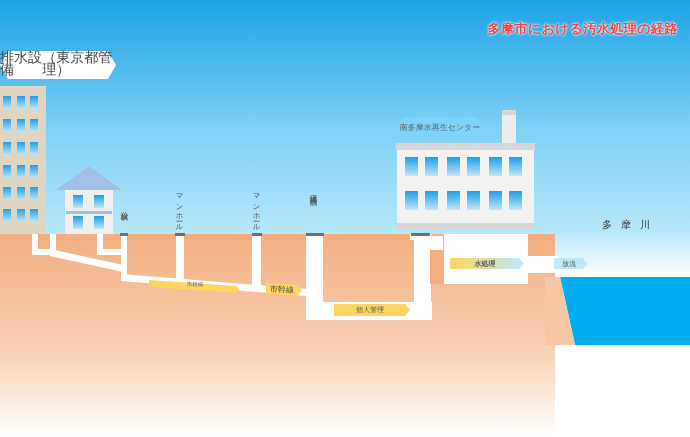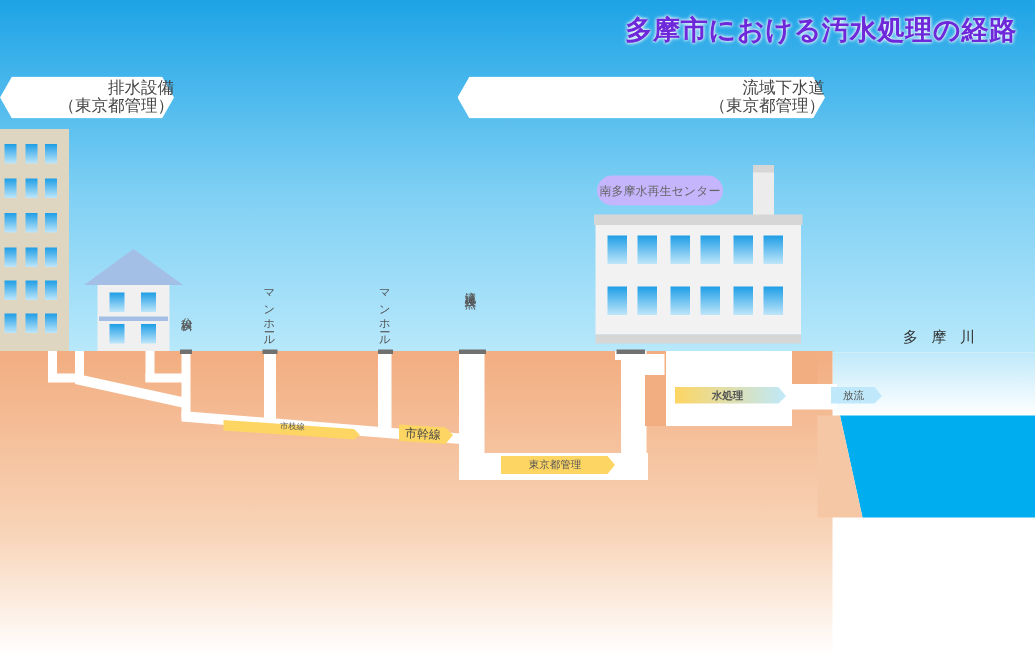--- a/index.html
+++ b/index.html
@@ -1,24 +1,24 @@
 <!DOCTYPE html>
 <html><head>
 <meta charset="utf-8">
 <style>
   html,body{margin:0;padding:0;}
   body{width:690px;height:437px;overflow:hidden;font-family:"DejaVu Sans",sans-serif;background:#fff;}
   #stage{position:relative;width:690px;height:437px;overflow:hidden;}
   #scene{position:absolute;left:0;top:0;}
-  .title{position:absolute;right:12px;top:8px;font-size:18px;font-weight:bold;color:#6d28d9;letter-spacing:0.5px;text-shadow:0 0 3px #fff,0 0 2px #fff;}
-  .banner{position:absolute;top:51px;height:28px;color:#444;font-size:11px;line-height:12px;text-align:right;display:flex;flex-direction:column;justify-content:center;}
+  .title{position:absolute;right:12px;top:20px;font-size:13px;font-weight:bold;color:#ef4444;letter-spacing:0.5px;text-shadow:0 0 3px #fff,0 0 2px #fff;}
+  .banner{position:absolute;top:51px;height:28px;color:#444;font-size:14px;line-height:12px;text-align:left;display:flex;flex-direction:row;justify-content:center;}
   .banner .bg{position:absolute;inset:0;background:#fff;clip-path:polygon(8px 0,calc(100% - 8px) 0,100% 50%,calc(100% - 8px) 100%,8px 100%,0 50%);}
   .banner span{position:relative;display:block;}
   .vlabel{position:absolute;font-size:7.5px;color:#555;writing-mode:vertical-rl;letter-spacing:1px;}
-  .plant-label{position:absolute;left:398px;top:117px;width:84px;height:20px;border-radius:10px;background:#c4b5fd;font-size:8px;color:#666;display:flex;align-items:center;justify-content:center;}
+  .plant-label{position:absolute;left:398px;top:117px;width:84px;height:20px;border-radius:10px;background:#7dd3fc;font-size:8px;color:#666;display:flex;align-items:center;justify-content:center;}
   .flow{position:absolute;font-size:7px;color:#555;display:flex;align-items:center;justify-content:center;}
   .river-label{position:absolute;left:602px;top:218px;font-size:10px;color:#333;letter-spacing:9px;text-align:right;}
 </style>
 </head>
 <body>
 
 <div id="stage">
   <svg id="scene" width="690" height="437" viewBox="0 0 690 437">
     <defs>
       <linearGradient id="sky" x1="0" y1="0" x2="0" y2="1">
@@ -159,33 +159,28 @@
     <polygon points="554,258 583,258 588,264 583,269 554,269" fill="#bfe9fa"></polygon>
   </svg>
 
   <div class="title">多摩市における汚水処理の経路</div>
 
   <div class="banner" style="left:0;width:116px;">
     <div class="bg"></div>
     <span>排水設備</span>
     <span>（東京都管理）</span>
   </div>
-  <div class="banner" style="left:305px;width:245px;">
-    <div class="bg"></div>
-    <span>流域下水道</span>
-    <span>（東京都管理）</span>
-  </div>
 
   <div class="vlabel" style="left:119px;top:205px;">公設桝</div>
   <div class="vlabel" style="left:174px;top:188px;">マンホール</div>
   <div class="vlabel" style="left:251px;top:188px;">マンホール</div>
   <div class="vlabel" style="left:308px;top:188px;">流域接続点</div>
 
   <div class="plant-label">南多摩水再生センター</div>
 
   <div class="flow" style="left:170px;top:280px;width:50px;height:9px;font-size:5.5px;transform:rotate(2deg);">市枝線</div>
   <div class="flow" style="left:266px;top:284px;width:32px;height:10px;font-size:8px;color:#444;transform:rotate(3deg);">市幹線</div>
-  <div class="flow" style="left:334px;top:304px;width:72px;height:12px;">東京都管理</div>
+  <div class="flow" style="left:334px;top:304px;width:72px;height:12px;">個人管理</div>
   <div class="flow" style="left:450px;top:258px;width:70px;height:11px;font-weight:bold;">水処理</div>
   <div class="flow" style="left:554px;top:258px;width:30px;height:11px;">放流</div>
 
   <div class="river-label">多摩川</div>
 </div>
 
 </body></html>

